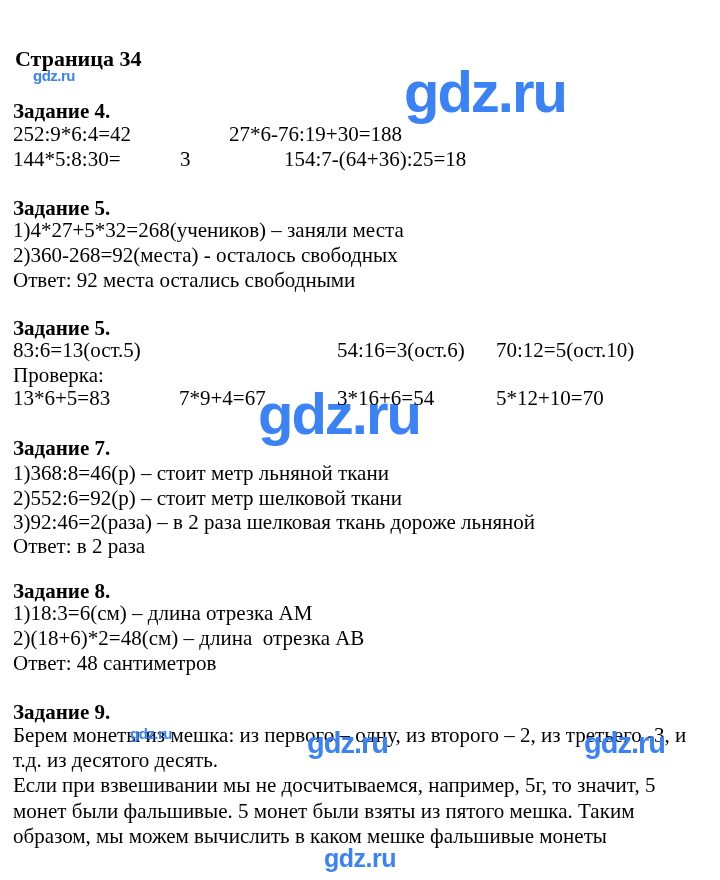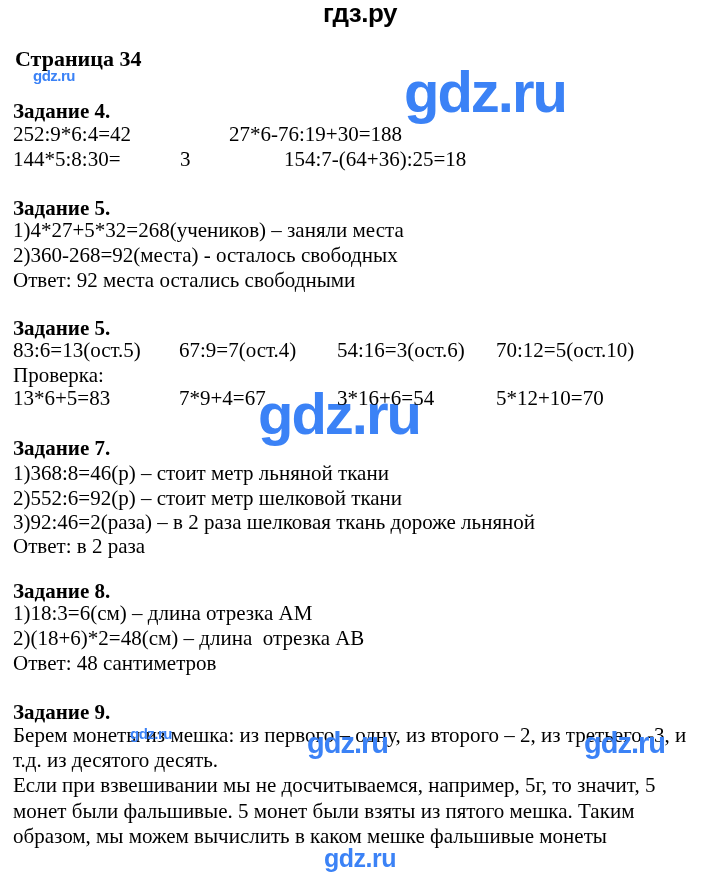--- a/index.html
+++ b/index.html
@@ -26,21 +26,20 @@
   .wm-small  { font-size:15px; letter-spacing:-0.5px; }
   .wm-huge   { font-size:58px; letter-spacing:-2px; }
   .wm-medium { font-size:29px; letter-spacing:-1px; }
   .wm-bottom { font-size:25px; letter-spacing:-0.5px; left:0; right:0; text-align:center; }
 </style>
 </head>
 <body>
 
 <div class="page">
 
-  <div class="site-header">гдз.ру</div>
 
   <div class="line page-title" style="left:15px; top:31px;">Страница 34</div>
 
   <div class="wm wm-small" style="left:33px; top:68px;">gdz.ru</div>
   <div class="wm wm-huge" style="left:404px; top:63px;">gdz.ru</div>
   <div class="wm wm-huge" style="left:258px; top:385px;">gdz.ru</div>
 
   <div class="line task-title" style="left:13px; top:84px;">Задание 4.</div>
   <div class="line" style="left:13px; top:107px;">252:9*6:4=42</div>
   <div class="line" style="left:229px; top:107px;">27*6-76:19+30=188</div>
@@ -48,21 +47,20 @@
   <div class="line" style="left:180px; top:132px;">3</div>
   <div class="line" style="left:284px; top:132px;">154:7-(64+36):25=18</div>
 
   <div class="line task-title" style="left:13px; top:181px;">Задание 5.</div>
   <div class="line" style="left:13px; top:203px;">1)4*27+5*32=268(учеников) – заняли места</div>
   <div class="line" style="left:13px; top:228px;">2)360-268=92(места) - осталось свободных</div>
   <div class="line" style="left:13px; top:253px;">Ответ: 92 места остались свободными</div>
 
   <div class="line task-title" style="left:13px; top:301px;">Задание 5.</div>
   <div class="line" style="left:13px; top:323px;">83:6=13(ост.5)</div>
-  <div class="line" style="left:179px; top:323px;">67:9=7(ост.4)</div>
   <div class="line" style="left:337px; top:323px;text-align:right;">54:16=3(ост.6)</div>
   <div class="line" style="left:496px; top:323px;">70:12=5(ост.10)</div>
   <div class="line" style="left:13px; top:348px;">Проверка:</div>
   <div class="line" style="left:13px; top:371px;">13*6+5=83</div>
   <div class="line" style="left:179px; top:371px;">7*9+4=67</div>
   <div class="line" style="left:337px; top:371px;">3*16+6=54</div>
   <div class="line" style="left:496px; top:371px;">5*12+10=70</div>
 
   <div class="line task-title" style="left:13px; top:421px;">Задание 7.</div>
   <div class="line" style="left:13px; top:446px;">1)368:8=46(р) – стоит метр льняной ткани</div>

